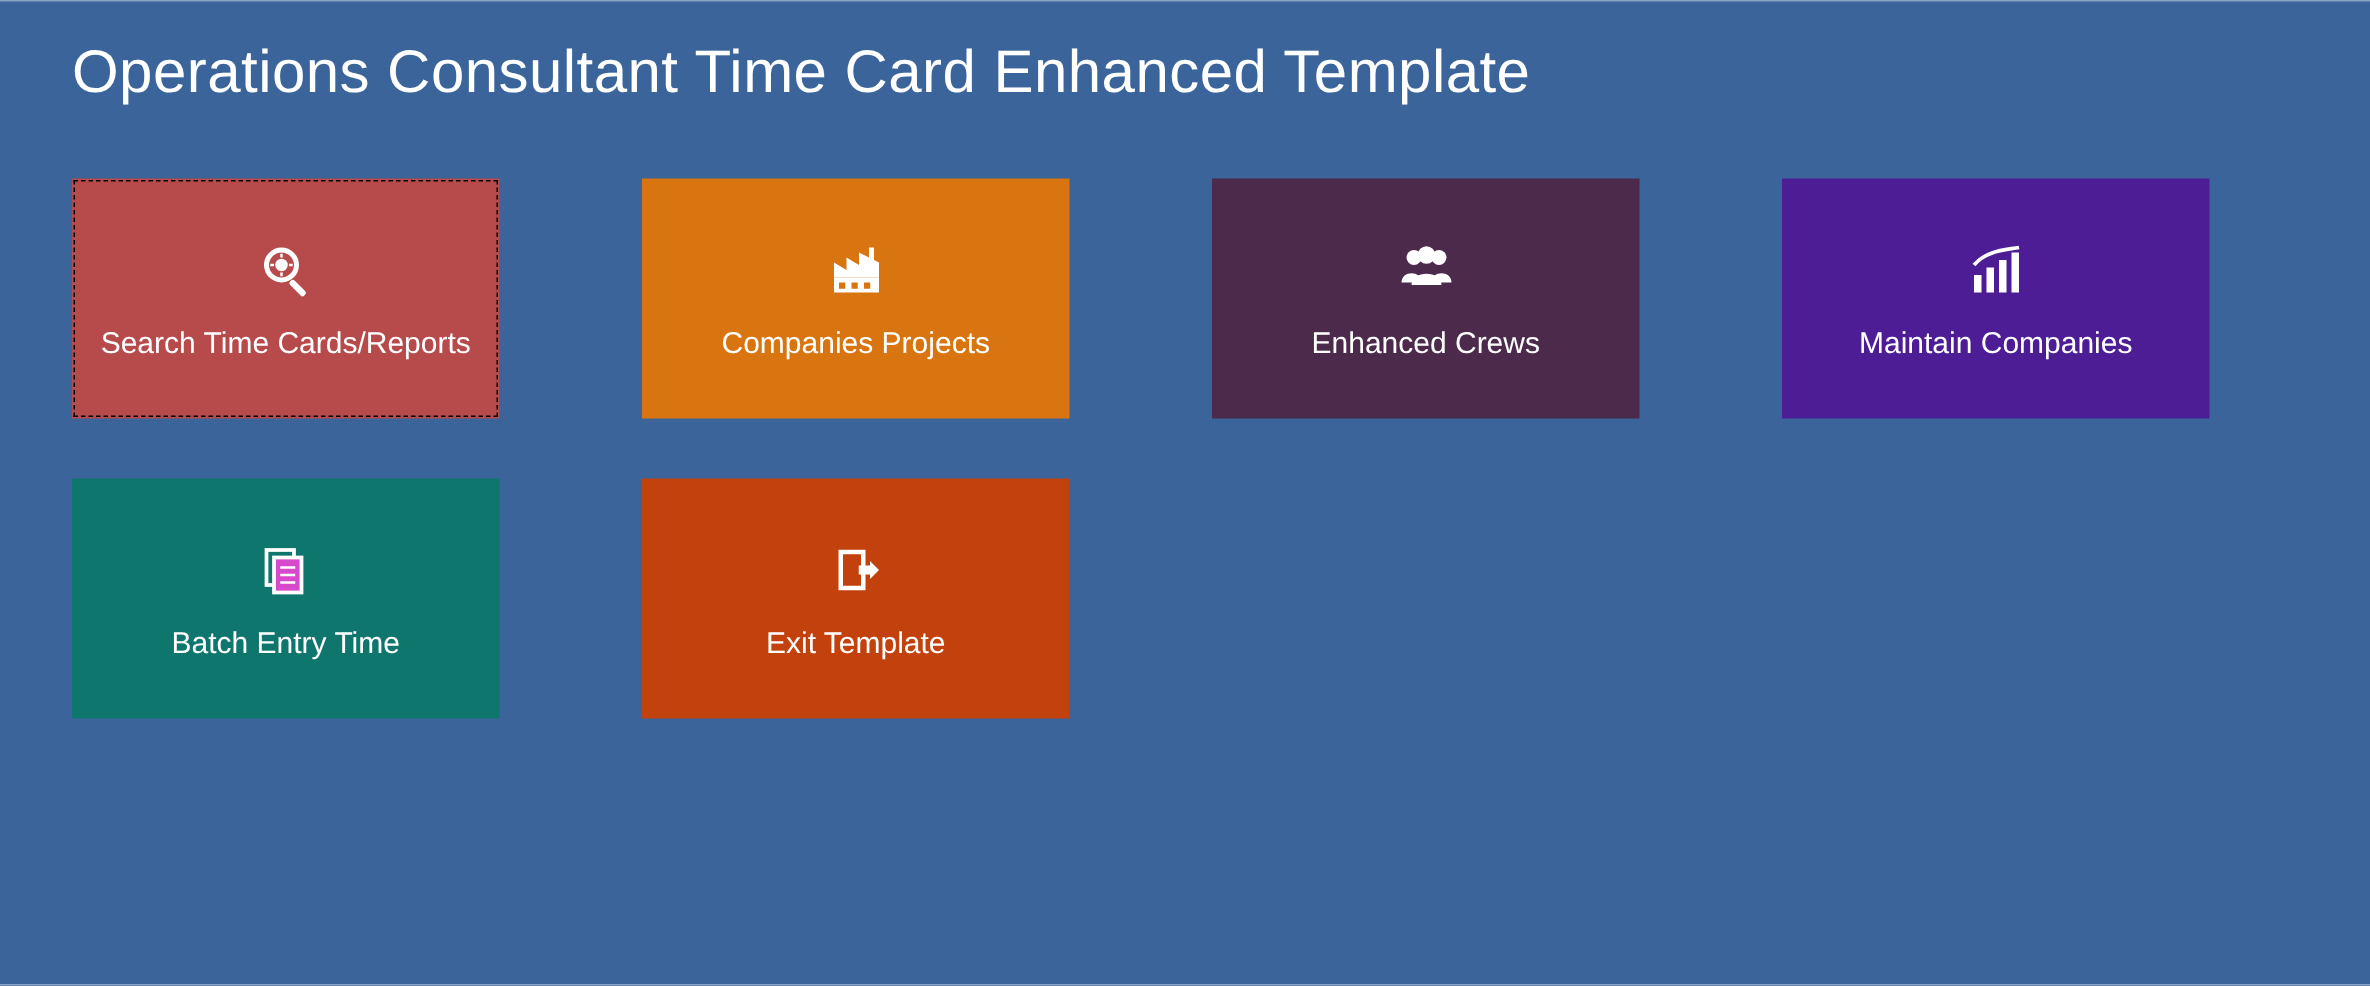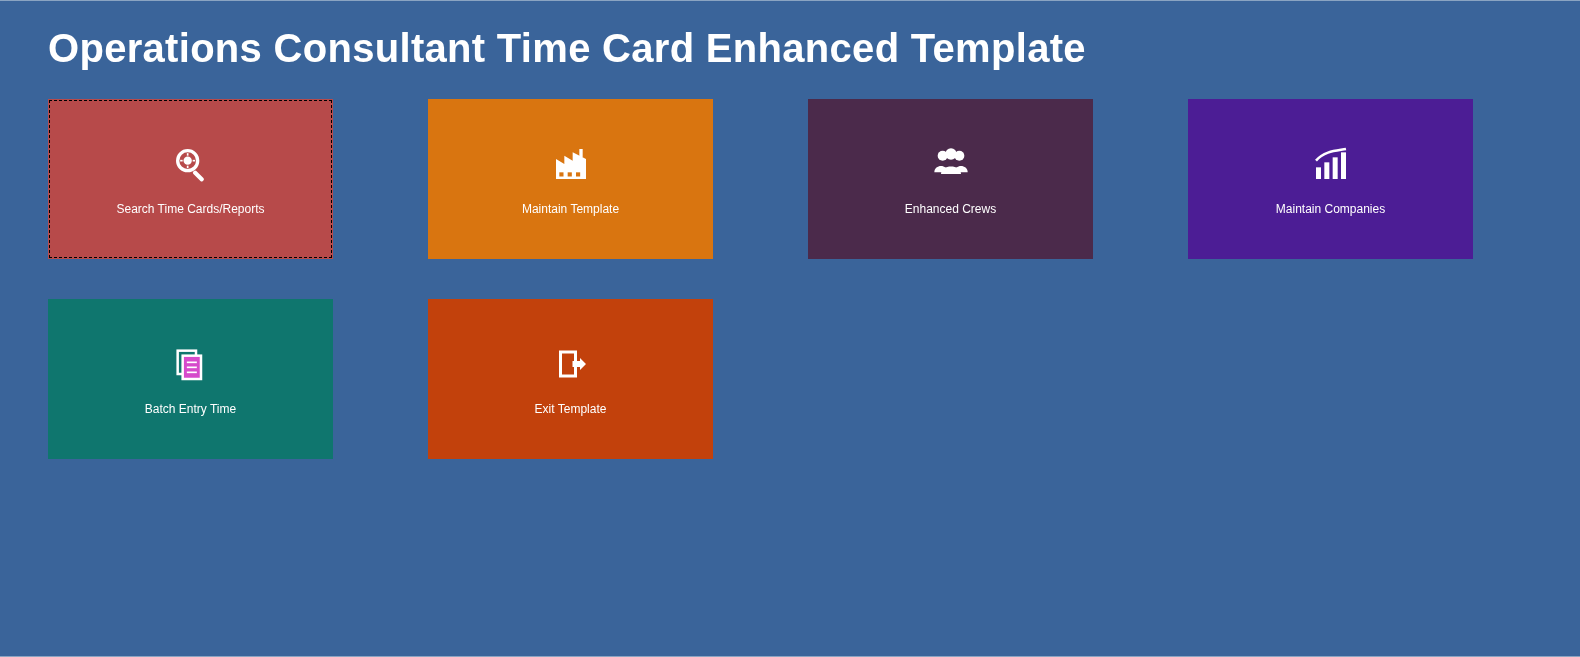--- a/index.html
+++ b/index.html
@@ -8,23 +8,23 @@
     background: #3a649a;
     font-family: "Segoe UI Light", "Segoe UI", Arial, sans-serif;
     color: #fff;
     border-top: 1px solid #8aa4c2;
     border-bottom: 1px solid #8aa4c2;
     padding: 25px 48px;
     min-height: 657px;
   }
   .page-title {
     font-size: 40px;
-    font-weight: 700;
+    font-weight: 400;
     letter-spacing: 0.3px;
-    margin-bottom: 28px;
+    margin-bottom: 48px;
   }
   .tile-grid {
     display: grid;
     grid-template-columns: repeat(4, 285px);
     column-gap: 95px;
     row-gap: 40px;
   }
   .tile {
     height: 160px;
     display: flex;
@@ -39,21 +39,21 @@
     outline-offset: -2px;
   }
   .tile .icon {
     height: 44px;
     display: flex;
     align-items: center;
     justify-content: center;
     margin-bottom: 16px;
   }
   .tile .label {
-    font-size: 12px;
+    font-size: 20px;
     font-weight: 400;
     font-family: "Segoe UI", Arial, sans-serif;
   }
   .tile svg { fill: #fff; }
 </style>
 </head>
 <body>
 
 <h1 class="page-title">Operations Consultant Time Card Enhanced Template</h1>
 
@@ -80,21 +80,21 @@
     <span class="icon">
       <svg viewBox="0 0 48 48" width="40" height="40">
         <rect x="6" y="30" width="36" height="12"></rect>
         <rect x="10" y="34" width="5" height="5" fill="#d97510"></rect>
         <rect x="20" y="34" width="5" height="5" fill="#d97510"></rect>
         <rect x="30" y="34" width="5" height="5" fill="#d97510"></rect>
         <polygon points="6,30 6,18 16,24 16,14 26,20 26,10 42,18 42,30"></polygon>
         <rect x="34" y="6" width="4" height="10"></rect>
       </svg>
     </span>
-    <span class="label">Maintain Template</span>
+    <span class="label">Companies Projects</span>
   </div>
 
   <div class="tile" style="background:#4b2a4b">
     <span class="icon">
       <svg viewBox="0 0 48 48" width="44" height="40">
         <circle cx="14" cy="14" r="6"></circle>
         <circle cx="24" cy="12" r="7"></circle>
         <circle cx="34" cy="14" r="6"></circle>
         <path d="M4 34 C4 24 20 24 20 34 Z"></path>
         <path d="M12 36 C12 24 36 24 36 36 Z"></path>

